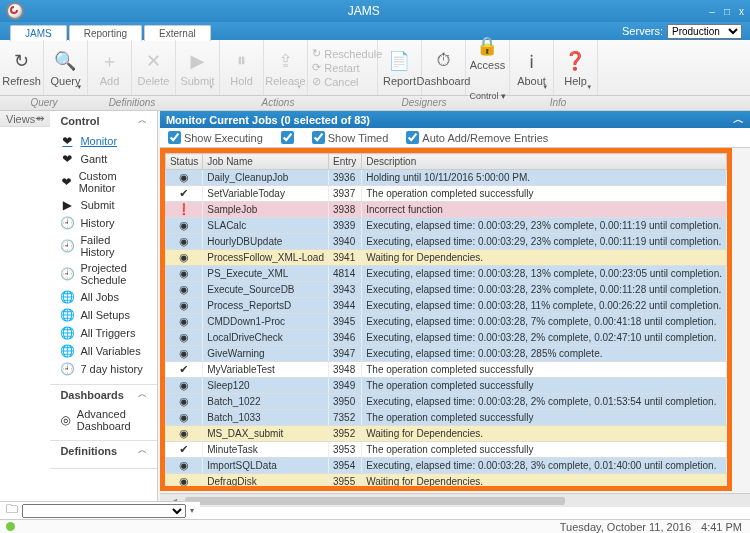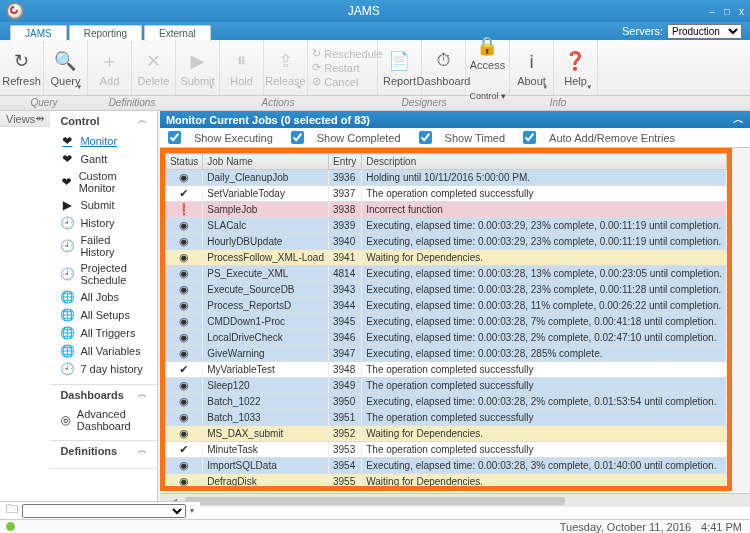--- a/index.html
+++ b/index.html
@@ -33,21 +33,21 @@
 .section .shdr .chev{font-size:9px;color:#888}
 .navlist{padding:2px 0 6px 0}
 .navlist .item{display:flex;align-items:center;gap:6px;padding:2px 10px;font-size:11px;color:#333}
 .navlist .item.sel{color:#1a75bb;text-decoration:underline}
 .navlist .ii{width:14px;font-size:12px;color:#222;text-align:center}
 .folderbar{height:18px;border-top:1px solid #ccc;display:flex;align-items:center;padding:0 6px;gap:4px;position:absolute;bottom:14px;left:0;width:200px;background:#fff}
 .folderbar select{flex:1;height:14px;font-size:10px}
 .content{flex:1;display:flex;flex-direction:column;background:#f4f4f4;padding:0 0 0 2px}
 .monhdr{height:17px;background:linear-gradient(#2f8fcf,#1f78b9);color:#fff;font-size:11px;font-weight:bold;padding:2px 6px;display:flex;justify-content:space-between;align-items:center}
 .filters{height:20px;background:#fff;border-bottom:1px solid #ccc;display:flex;align-items:center;gap:18px;padding:0 8px;font-size:10px}
-.filters label{display:flex;align-items:flex-end;gap:13px;color:#555}
+.filters label{display:flex;align-items:flex-end;gap:3px;color:#555}
 .filters input{accent-color:#2f8fcf}
 .tbl{flex:1;overflow:auto;background:#7f1d1d;border:5px solid #f97316;margin:0 18px 2px 0}
 .tbl table{border-collapse:collapse;width:100%}
 .tbl th{background:linear-gradient(#f4f4f4,#e2e2e2);border:1px solid #ccc;font-size:10px;font-weight:normal;padding:2px 4px;text-align:left;color:#444;position:sticky;top:0}
 .tbl td{border-bottom:1px solid #ddd;border-right:1px solid #eee;padding:1px 4px;font-size:10px;white-space:nowrap;height:15px}
 .tbl td:first-child{text-align:center;width:36px;font-size:11px}
 .tbl td:nth-child(3){text-align:right;width:42px;padding-right:6px}
 .row-blue{background:#c8def0}
 .row-pink{background:#f1cfd8}
 .row-yellow{background:#f6eec0}
@@ -253,21 +253,20 @@
       <span>Monitor Current Jobs (0 selected of 83)</span>
       <span>︿</span>
     </div>
     <div class="filters" id="filters">
         <label>
           <input type="checkbox" checked="" style="">
           <span>Show Executing</span>
         </label>
         <label>
           <input type="checkbox" checked="" style="">
-          <span>Show Completed</span>
         </label>
         <label>
           <input type="checkbox" checked="" style="">
           <span>Show Timed</span>
         </label>
         <label>
           <input type="checkbox" checked="" style="">
           <span>Auto Add/Remove Entries</span>
         </label>
       </div>
@@ -368,21 +367,21 @@
             </tr>
             <tr class="row-blue">
               <td>◉</td>
               <td>Batch_1022</td>
               <td>3950</td>
               <td>Executing, elapsed time: 0.00:03:28, 2% complete, 0.01:53:54 until completion.</td>
             </tr>
             <tr class="row-blue">
               <td>◉</td>
               <td>Batch_1033</td>
-              <td>3951</td>
+              <td>7352</td>
               <td>The operation completed successfully</td>
             </tr>
             <tr class="row-yellow">
               <td>◉</td>
               <td>MS_DAX_submit</td>
               <td>3952</td>
               <td>Waiting for Dependencies.</td>
             </tr>
             <tr class="row-white">
               <td>✔</td>

